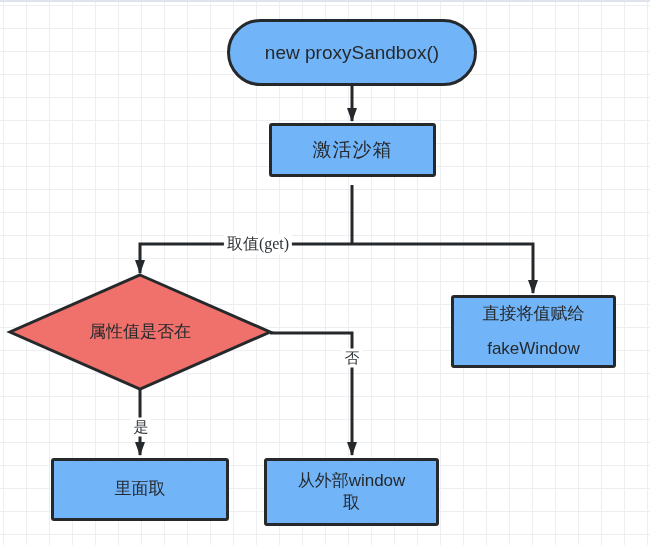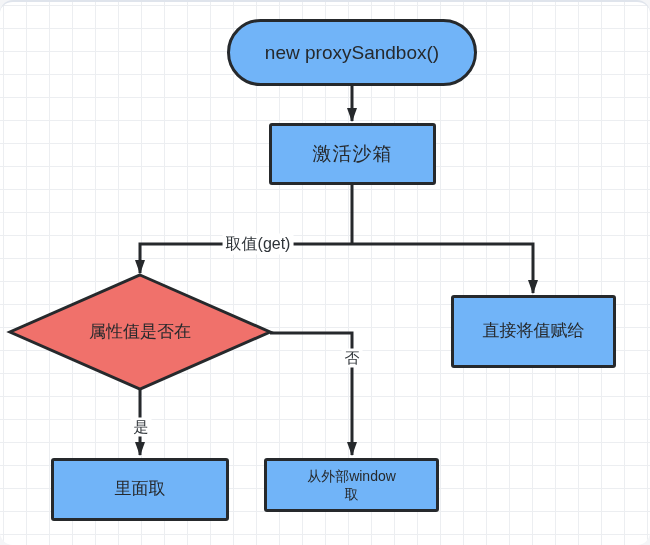--- a/index.html
+++ b/index.html
@@ -13,21 +13,20 @@
     overflow:hidden;
     background-color:#ffffff;
     background-image:
       linear-gradient(#eceef1 1px, transparent 1px),
       linear-gradient(90deg, #eceef1 1px, transparent 1px);
     background-size:23px 23px;
     background-position:3px 3px;
     border-top:2px solid #dfe4ec;
     box-sizing:border-box;
     color:#2e3338;
-    border-radius:13px;
   }
   svg.connectors{
     position:absolute;left:0;top:0;z-index:1;
   }
   .node{
     position:absolute;z-index:2;
     box-sizing:border-box;
     background:#71b4f8;
     border:3px solid #26292c;
     display:flex;flex-direction:column;
@@ -37,54 +36,55 @@
     line-height:1.32;
     border-radius:3px;
   }
   .node .line{display:block;}
   .start{
     left:227px;top:17px;width:250px;height:67px;
     border-radius:34px;
     font-size:19px;
   }
   .activate{
-    left:269px;top:121px;width:167px;height:62px;
+    left:269px;top:121px;width:167px;height:54px;
     font-size:19px;letter-spacing:1px;
   }
   .assign{
     left:451px;top:293px;width:165px;height:73px;
     font-size:17px;
     gap:12px;
   }
   .from-fake{
     left:51px;top:456px;width:178px;height:63px;
     font-size:17px;
   }
   .from-outer{
-    left:264px;top:456px;width:175px;height:54px;
-    font-size:14px;
+    left:264px;top:456px;width:175px;height:68px;
+    font-size:17px;
   }
   .decision-text{
     position:absolute;z-index:2;
     left:30px;top:301px;width:220px;height:58px;
     display:flex;
     align-items:center;justify-content:center;
     text-align:center;
     font-size:17px;line-height:1.35;
     color:#26292c;
     pointer-events:none;
   }
   .edge-label{
     position:absolute;z-index:3;
     transform:translate(-50%,-50%);
     background:#ffffff;
     padding:0 3px;
     font-size:16px;
     color:#2e3338;
     white-space:nowrap;
+    font-family:Liberation Serif, serif;
   }
   .lbl-get{left:258px;top:242px;}
   .lbl-set{left:442px;top:242px;}
   .lbl-yes{left:141px;top:425px;font-size:15px;}
   .lbl-no{left:352px;top:356px;font-size:15px;}
 </style>
 </head>
 <body>
 
 <div class="canvas">
@@ -118,20 +118,21 @@
   <div class="node activate">
     <span class="line">激活沙箱</span>
   </div>
 
   <div class="decision-text">
     <span class="line">属性值是否在</span>
   </div>
 
   <div class="node assign">
     <span class="line">直接将值赋给</span>
+    <span class="line">fakeWindow</span>
   </div>
 
   <div class="node from-fake">
     <span class="line">里面取</span>
   </div>
 
   <div class="node from-outer">
     <span class="line">从外部window</span>
     <span class="line">取</span>
   </div>

